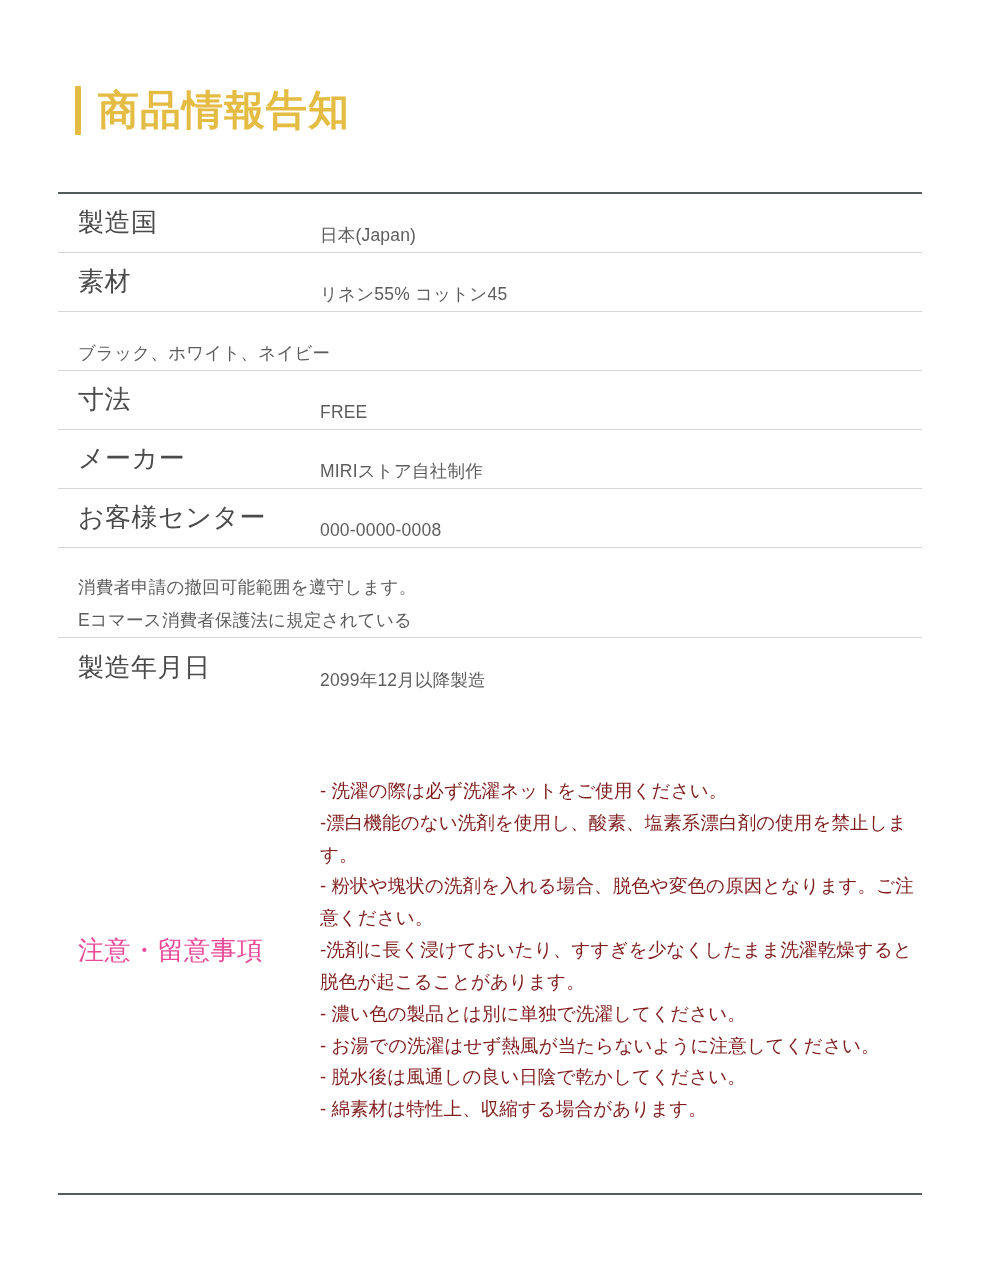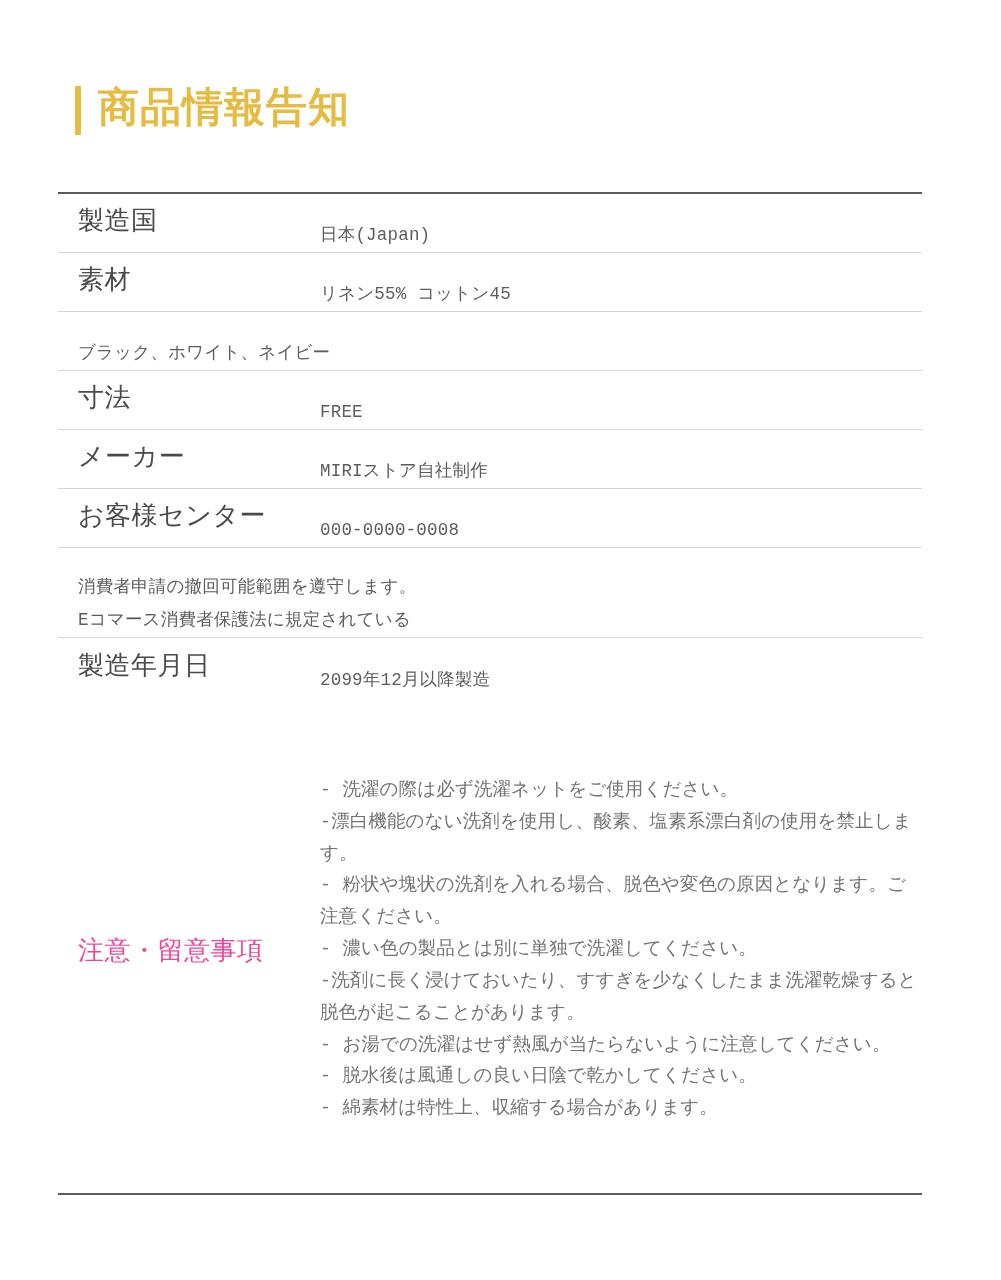--- a/index.html
+++ b/index.html
@@ -13,21 +13,20 @@
     font-family: "Liberation Sans", "DejaVu Sans", sans-serif;
     -webkit-font-smoothing: antialiased;
     overflow: hidden;
   }
 
   .page {
     position: relative;
     width: 1001px;
     height: 1080px;
     box-sizing: border-box;
-    font-family: Liberation Mono, monospace;
   }
 
   
   .title-block {
     position: absolute;
     left: 75px;
     top: 86px;
     display: flex;
     align-items: center;
     gap: 17px;
@@ -109,21 +108,21 @@
   }
   .notes-label {
     flex: 0 0 242px;
     font-size: 26px;
     color: #ec4899;
     letter-spacing: 0.5px;
   }
   .notes-body {
     flex: 1 1 auto;
     font-size: 18.5px;
-    color: #737373;
+    color: #7f1d1d;
     line-height: 1.72;
     letter-spacing: 0.1px;
     padding-right: 2px;
   }
   .notes-body p {
     margin: 0;
     text-indent: 0;
   }
 
   
@@ -205,22 +204,22 @@
 
   </div>
 
   <div class="notes-wrap">
     <div class="notes-row">
       <div class="notes-label">注意・留意事項</div>
       <div class="notes-body">
         <p>- 洗濯の際は必ず洗濯ネットをご使用ください。</p>
         <p>-漂白機能のない洗剤を使用し、酸素、塩素系漂白剤の使用を禁止します。</p>
         <p>- 粉状や塊状の洗剤を入れる場合、脱色や変色の原因となります。ご注意ください。</p>
+        <p>-洗剤に長く浸けておいたり、すすぎを少なくしたまま洗濯乾燥すると脱色が起こることがあります。</p>
         <p>- 濃い色の製品とは別に単独で洗濯してください。</p>
-        <p>-洗剤に長く浸けておいたり、すすぎを少なくしたまま洗濯乾燥すると脱色が起こることがあります。</p>
         <p>- お湯での洗濯はせず熱風が当たらないように注意してください。</p>
         <p>- 脱水後は風通しの良い日陰で乾かしてください。</p>
         <p>- 綿素材は特性上、収縮する場合があります。</p>
       </div>
     </div>
   </div>
 
   <div class="bottom-rule"></div>
 
 </div>

